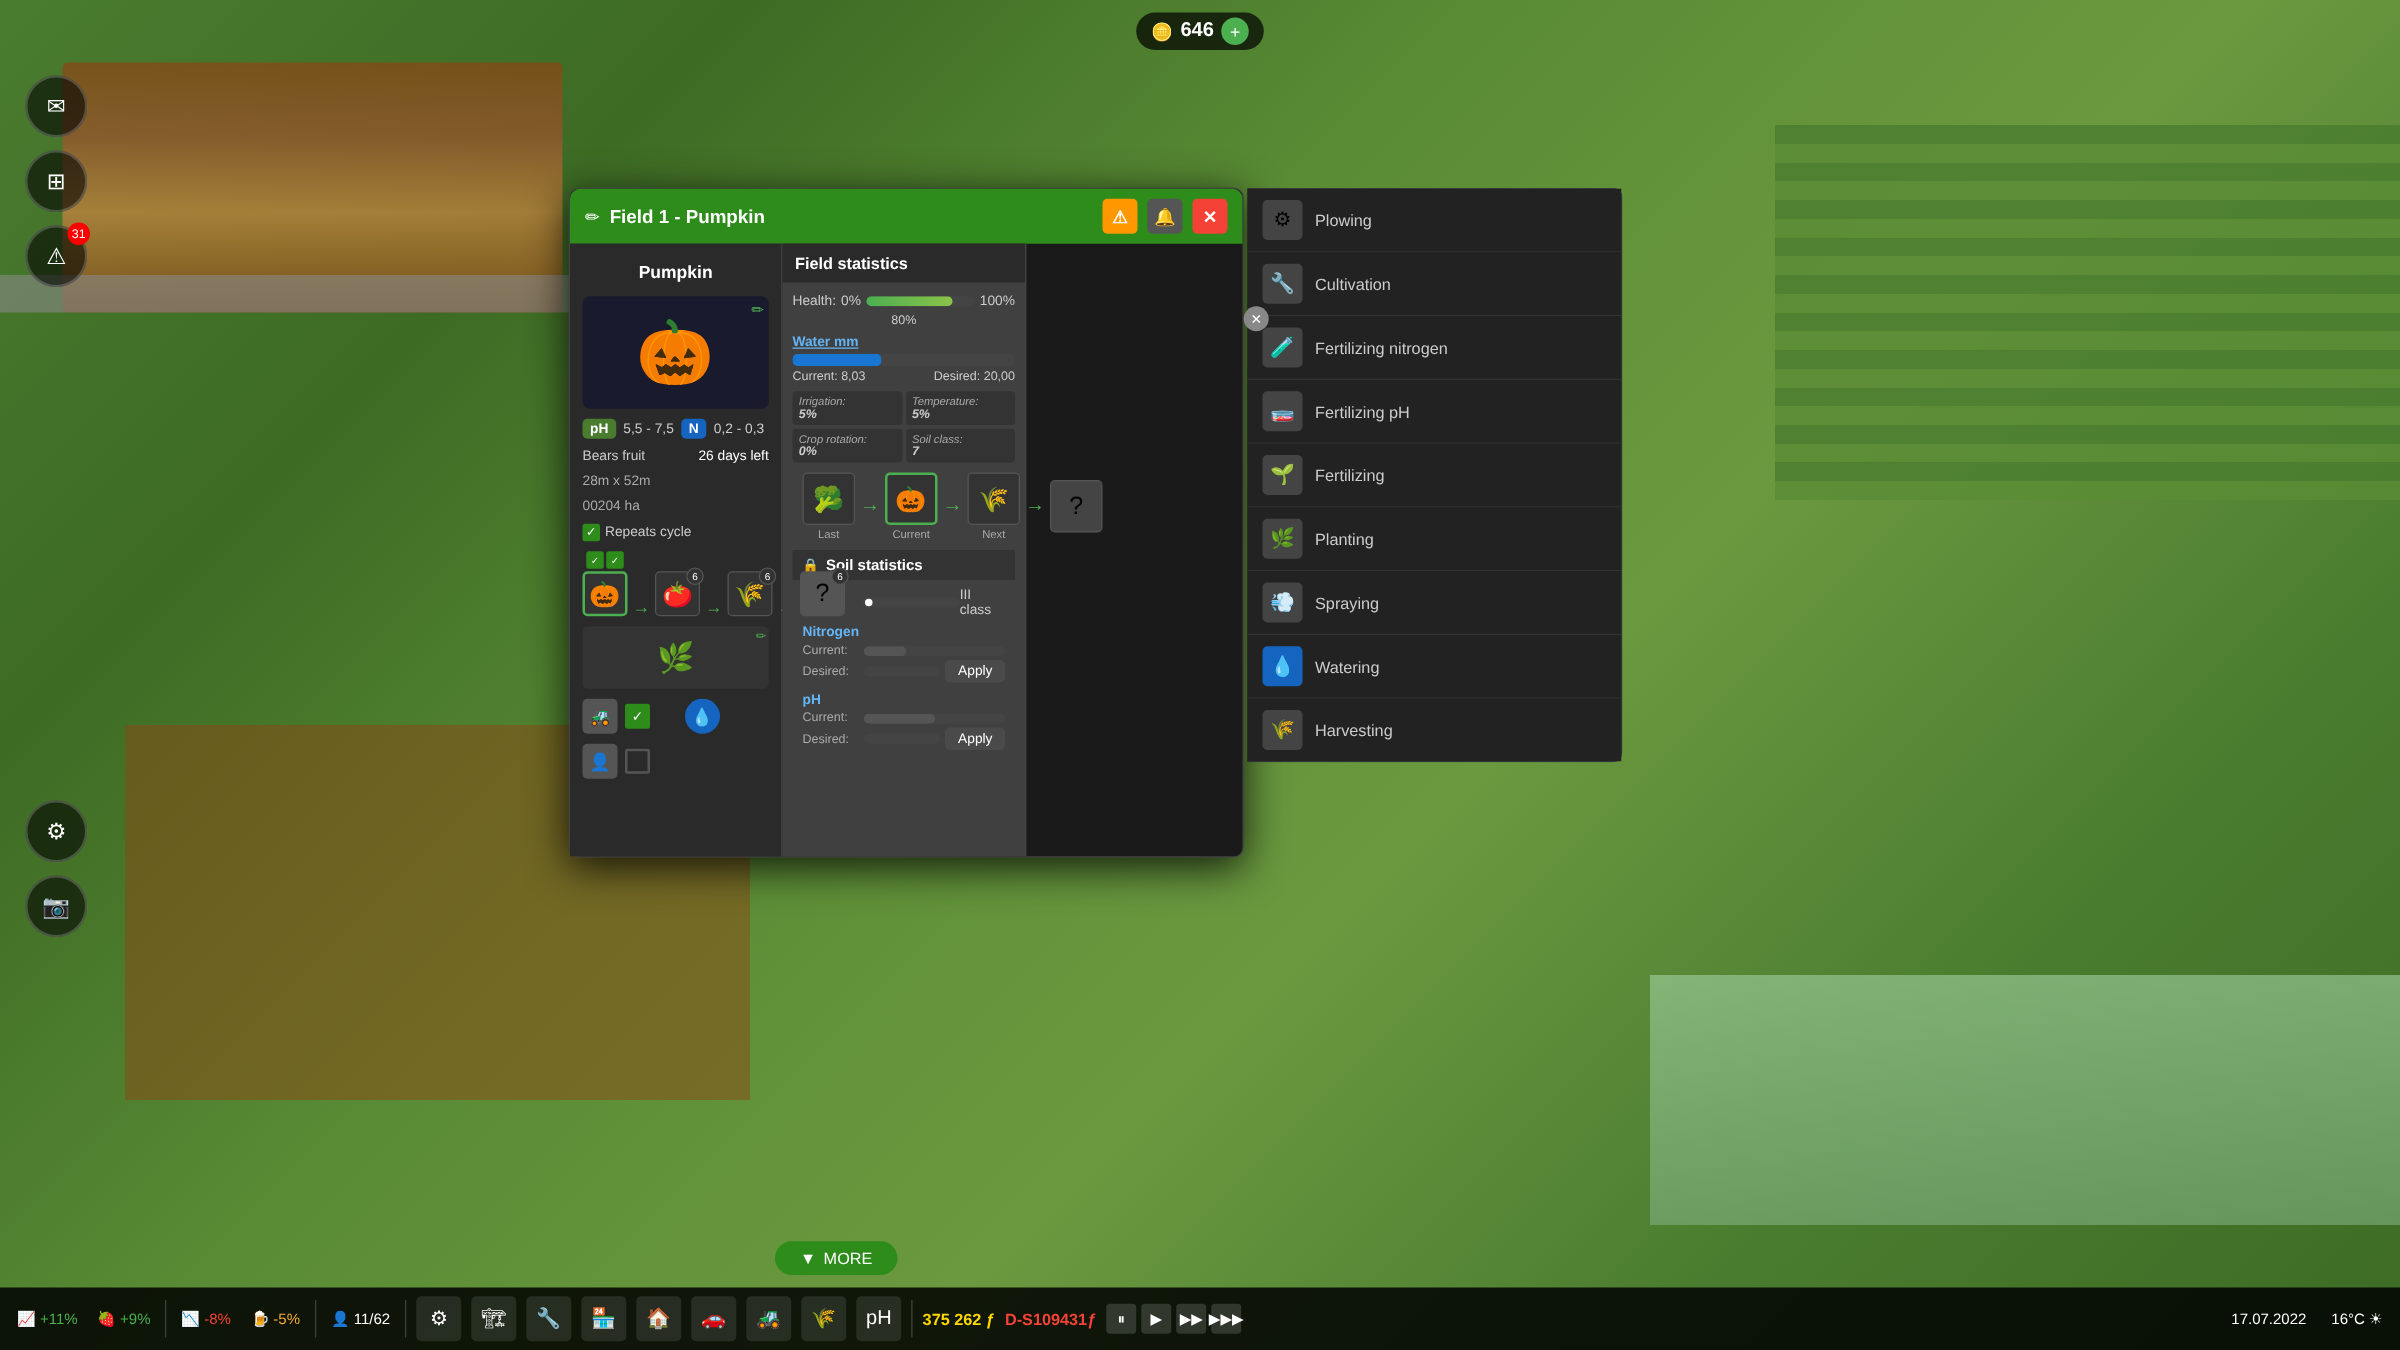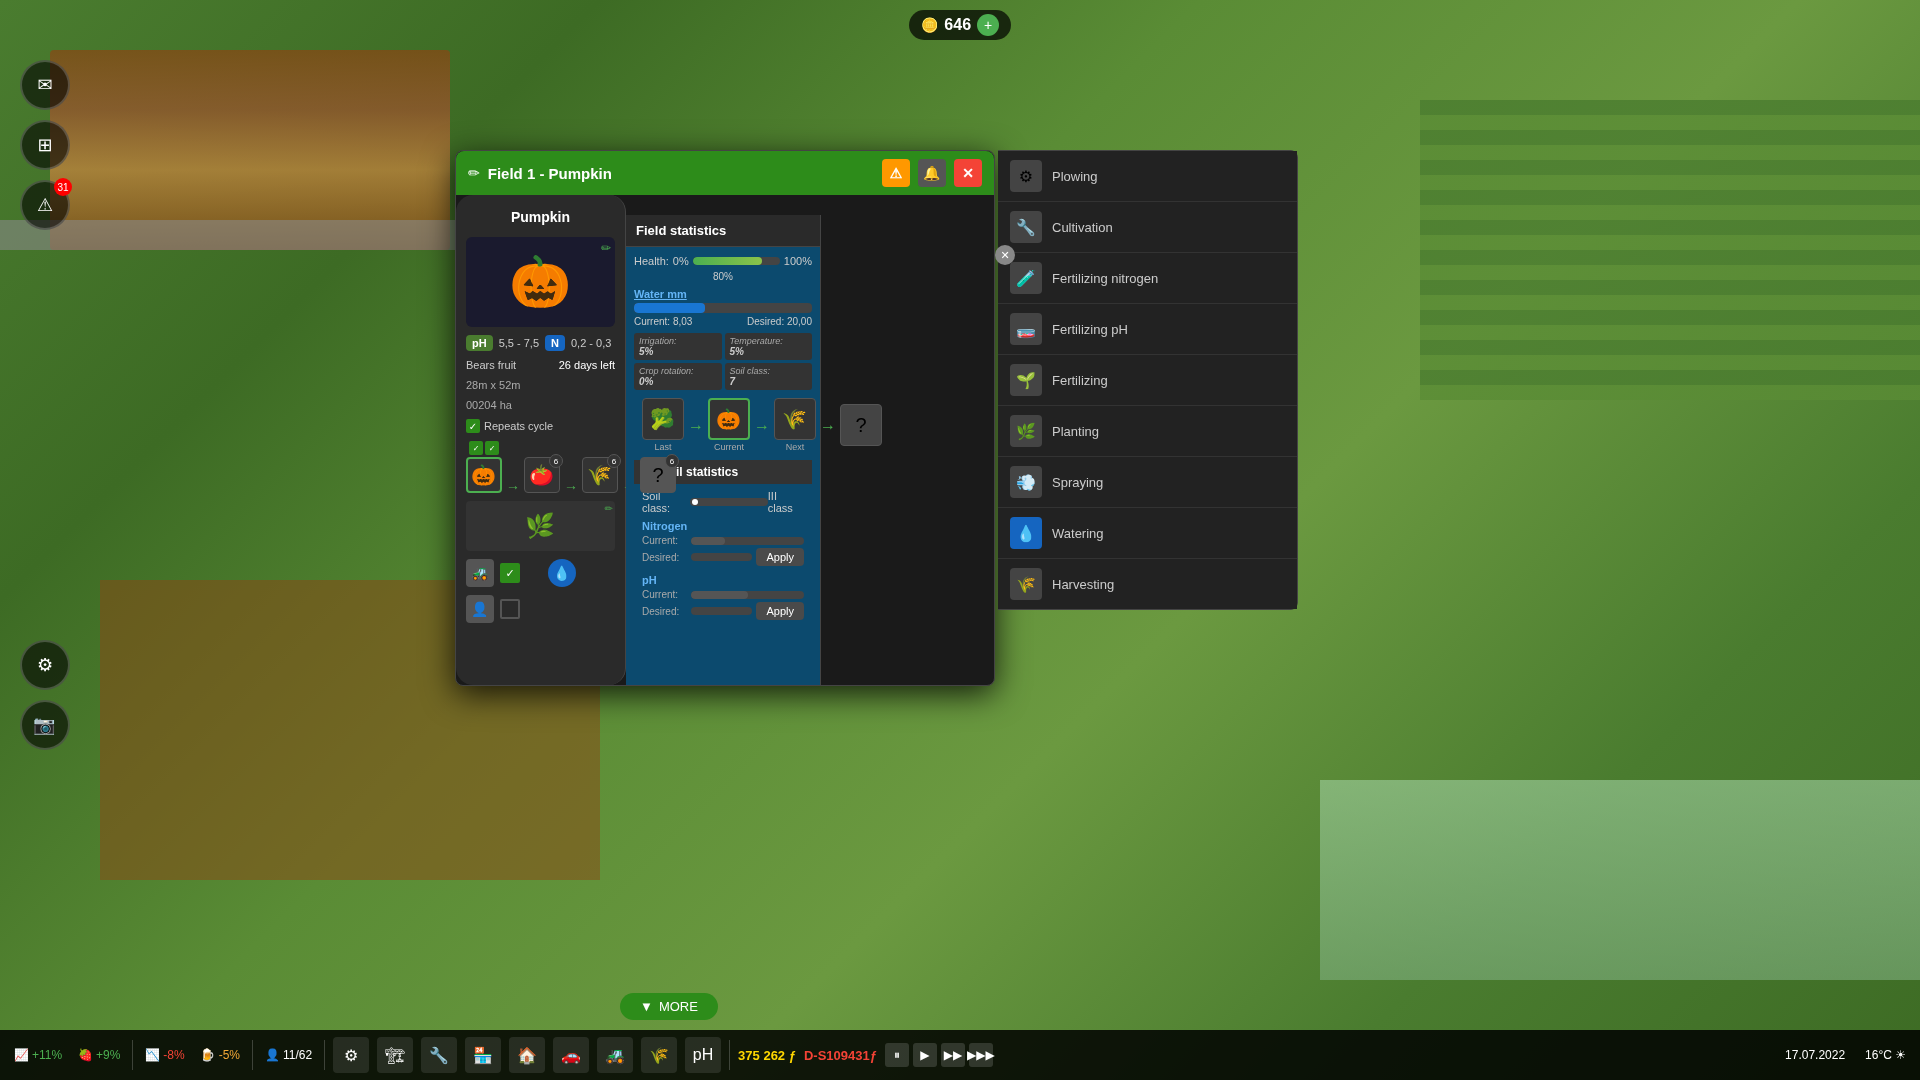--- a/index.html
+++ b/index.html
@@ -270,21 +270,20 @@
 
     
     .panel-left {
       width: 170px;
       background: #2a2a2a;
       border-right: 1px solid #444;
       padding: 10px;
       display: flex;
       flex-direction: column;
       gap: 8px;
-      border-radius: 17px;
     }
     .panel-title {
       color: white;
       font-size: 14px;
       font-weight: bold;
       text-align: center;
       padding: 4px 0;
     }
     .plant-image-box {
       background: #1a1a2e;
@@ -466,24 +465,23 @@
       display: flex;
       align-items: center;
       justify-content: center;
       color: white;
       font-size: 14px;
     }
 
     
     .panel-middle {
       width: 195px;
-      background: #0c4a6e;
+      background: #404040;
       border-right: 1px solid #444;
       padding: 0;
-      margin-top: 20px;
     }
     .panel-header {
       background: #2a2a2a;
       padding: 8px 10px;
       color: white;
       font-size: 13px;
       font-weight: bold;
       border-bottom: 1px solid #444;
     }
     .panel-content {

